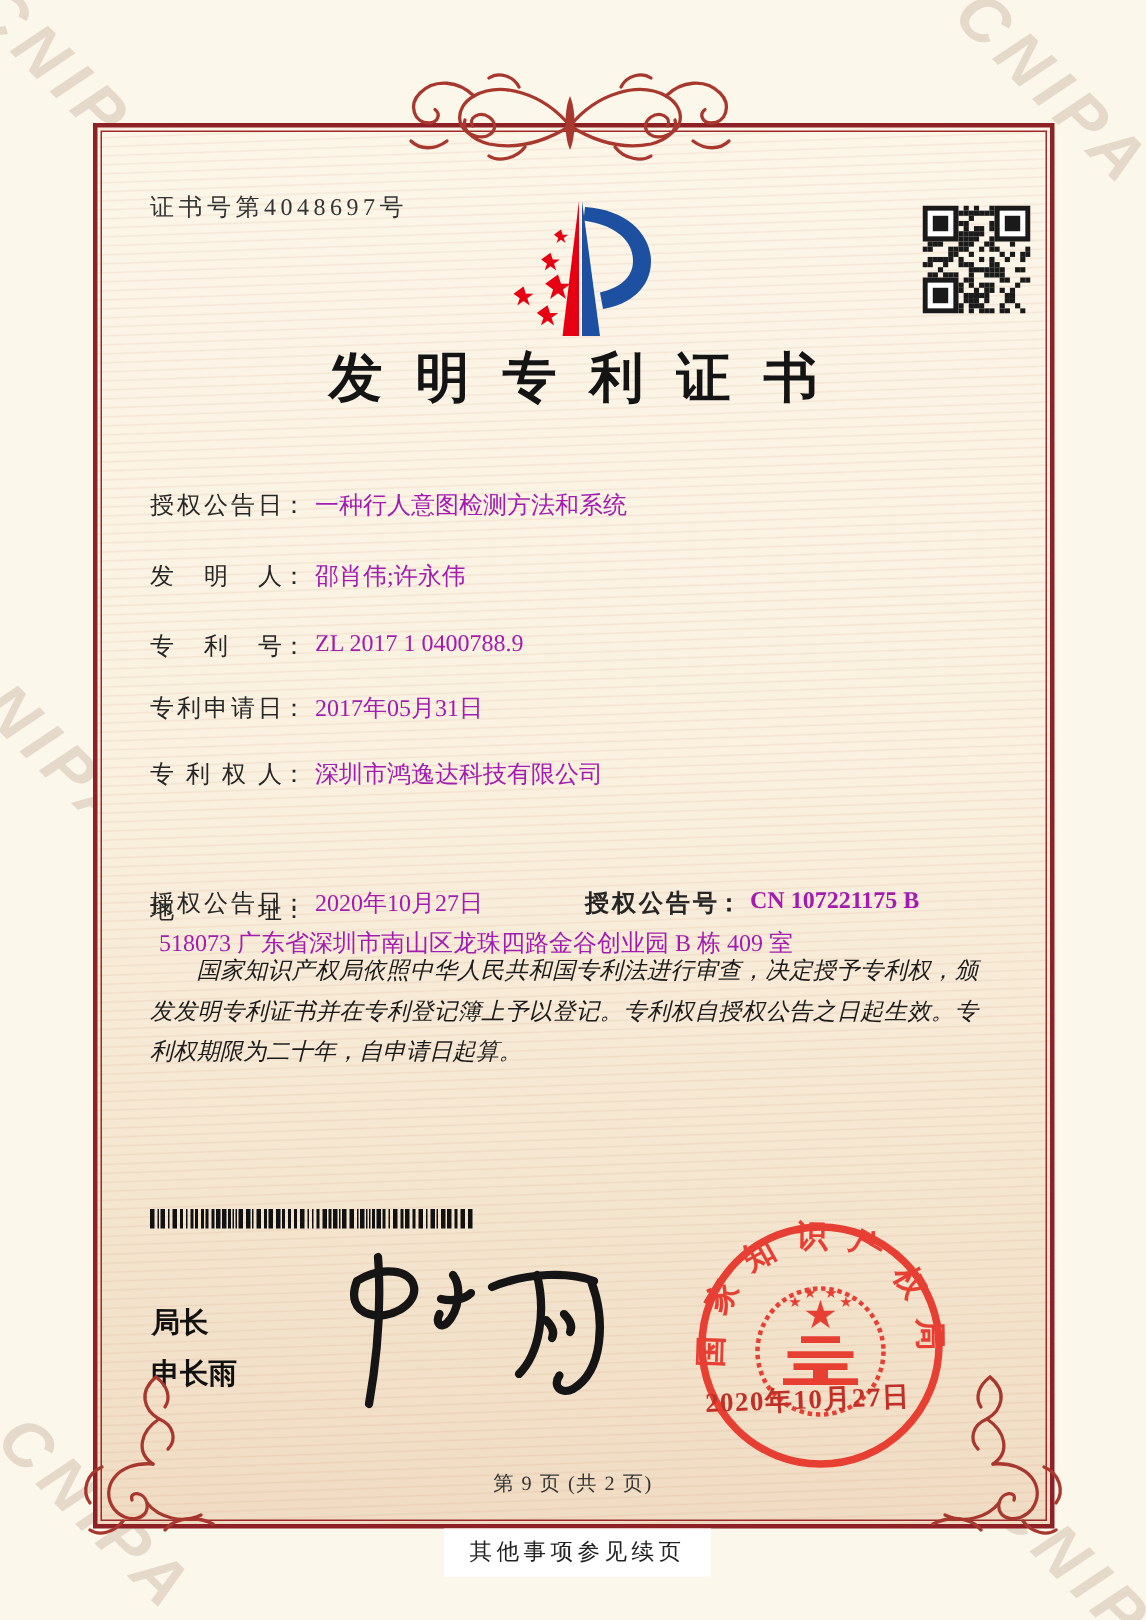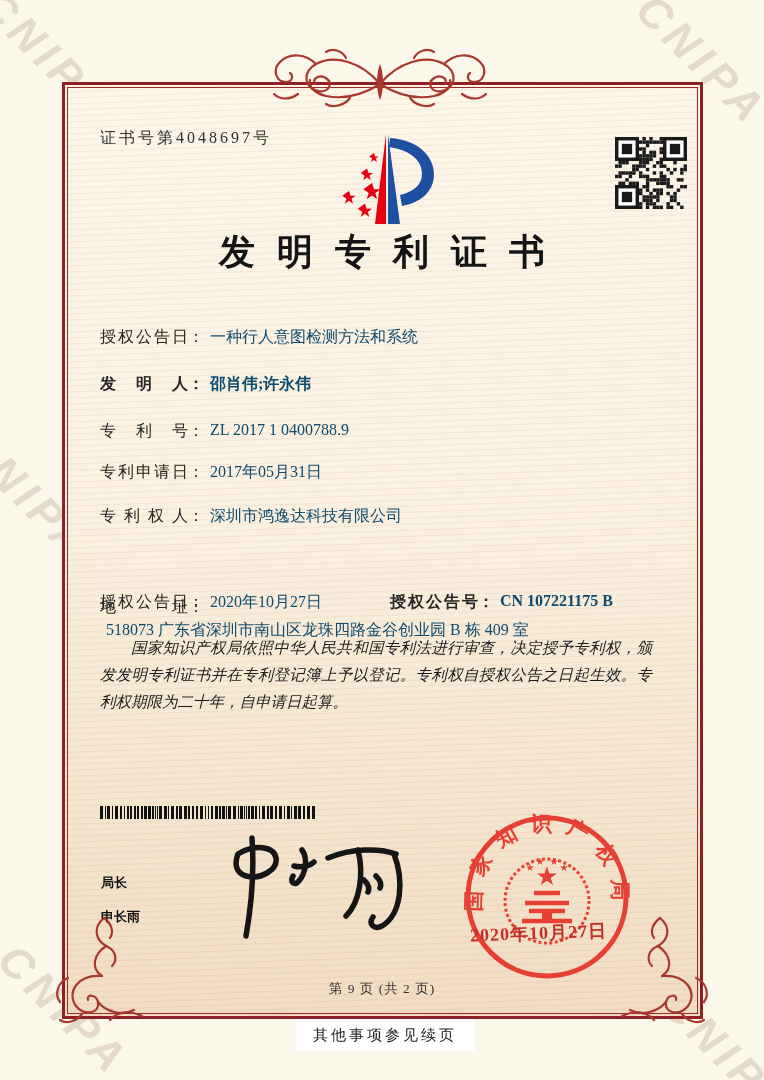--- a/index.html
+++ b/index.html
@@ -44,38 +44,38 @@
   }
   .title span{letter-spacing:22px;padding-left:22px;}
   
   .fields{position:absolute;left:100px;top:0;width:545px;z-index:5;font-size:16px;}
   .frow{position:absolute;left:0;white-space:nowrap;}
   .flabel{
     display:inline-block;width:88px;color:#262626;
     text-align:justify;text-align-last:justify;vertical-align:top;
   }
   .fcolon{display:inline-block;color:#262626;vertical-align:top;}
-  .fvalue{display:inline-block;color:#0c4a6e;vertical-align:top;margin-left:6px;}
+  .fvalue{display:inline-block;color:#a21caf;vertical-align:top;margin-left:6px;}
   .frow.wrap{white-space:normal;}
   .frow.wrap .fvalue{width:442px;line-height:24px;}
   .pair2{position:absolute;left:290px;top:0;white-space:nowrap;font-weight:bold;}
   
   .paras{
     position:absolute;left:100px;top:634px;width:552px;z-index:5;
     font-size:15.5px;line-height:27px;color:#1b1b1b;text-align:justify;
   }
   .paras p{margin:0;text-indent:2em;font-style:italic;}
   
   .barcode{position:absolute;left:100px;top:806px;width:220px;height:13px;z-index:5;font-size:0;}
   .barcode i{display:inline-block;height:13px;background:#111;}
   
   .officer{
     position:absolute;left:101px;top:866px;z-index:5;
     font-family:"Liberation Sans","DejaVu Sans",sans-serif;
-    font-size:13px;font-weight:600;color:#111;line-height:34px;
+    font-size:19px;font-weight:600;color:#111;line-height:34px;
   }
   .signature{position:absolute;left:210px;top:824px;width:205px;height:122px;z-index:5;}
   
   .seal{position:absolute;left:457px;top:807px;width:180px;height:180px;z-index:7;opacity:0.95;}
   .seal-date{
     position:absolute;left:470px;top:921px;z-index:8;white-space:nowrap;
     font-size:18px;font-weight:bold;color:#c03026;letter-spacing:1px;
     transform:rotate(-2deg);
   }
   
@@ -314,21 +314,21 @@
   <polygon points="66,6 66,96 78,96" fill="#1e50a2"></polygon>
   <path d="M68,10 C98,12 112,30 112,46 C112,64 98,75 80,78 L78,67 C91,64 100,57 100,46 C100,32 88,22 67,19 Z" fill="#1e50a2"></path>
 </svg>
 
 <div class="title"><span>发明专利证书</span></div>
 
 <div class="fields">
   <div class="frow" style="top:327px;">
     <span class="flabel">授权公告日</span><span class="fcolon">：</span><span class="fvalue">一种行人意图检测方法和系统</span>
   </div>
-  <div class="frow" style="top:374px;font-weight:bold;">
+  <div class="frow" style="top:374px;">
     <span class="flabel">发明人</span><span class="fcolon">：</span><span class="fvalue">邵肖伟;许永伟</span>
   </div>
   <div class="frow" style="top:421px;">
     <span class="flabel">专利号</span><span class="fcolon">：</span><span class="fvalue">ZL 2017 1 0400788.9</span>
   </div>
   <div class="frow" style="top:462px;">
     <span class="flabel">专利申请日</span><span class="fcolon">：</span><span class="fvalue">2017年05月31日</span>
   </div>
   <div class="frow" style="top:506px;">
     <span class="flabel">专利权人</span><span class="fcolon">：</span><span class="fvalue">深圳市鸿逸达科技有限公司</span>

